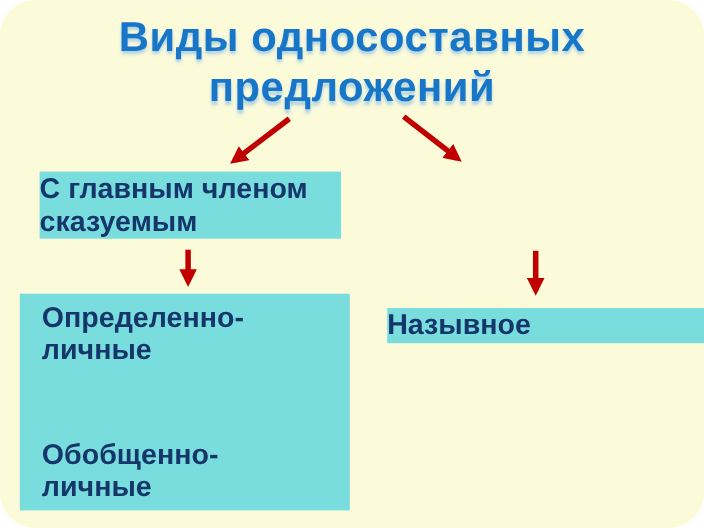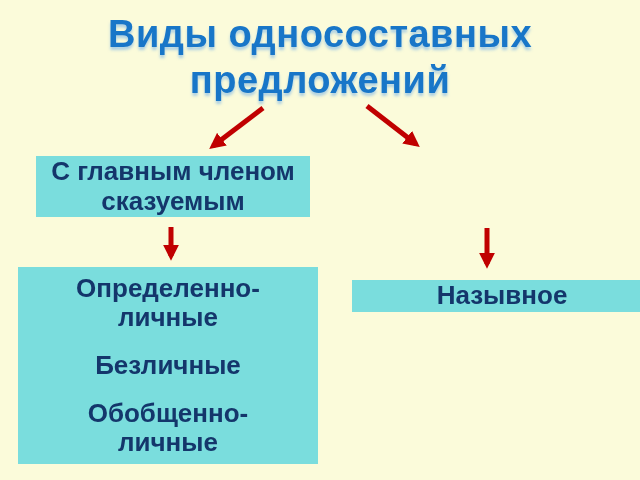--- a/index.html
+++ b/index.html
@@ -10,20 +10,21 @@
     --arrow:#C00000;
   }
   html,body{margin:0;padding:0;}
   body{
     font-family:"Liberation Sans", sans-serif;
     width:640px;height:480px;overflow:hidden;
   }
   .slide{
     position:relative;width:640px;height:480px;
     background:var(--background);
+    border-radius:32px;
   }
   .slide-title{
     position:absolute;top:12px;left:0;width:640px;
     text-align:center;
     font-size:38px;line-height:1.2;font-weight:700;
     color:var(--title-text);
     text-shadow:0 3px 3px rgba(130,185,230,0.65);
     margin:0;padding:0 70px;box-sizing:border-box;
     letter-spacing:0.5px;
   }
@@ -31,21 +32,20 @@
     position:absolute;top:0;left:0;width:640px;height:480px;
     pointer-events:none;
   }
   .arrow-line{stroke:var(--arrow);stroke-width:5;fill:none;}
   .arrow-head{fill:var(--arrow);}
   .diagram-box{
     position:absolute;
     background:var(--box-fill);
     color:var(--box-text);
     font-weight:700;font-size:26px;line-height:1.12;
-    text-align:center;
     display:flex;flex-direction:column;justify-content:center;
     box-sizing:border-box;
   }
   .box-predicate-header{left:36px;top:156px;width:274px;height:61px;}
   .box-subject-header{left:352px;top:156px;width:268px;height:61px;}
   .box-predicate-list{
     left:18px;top:267px;width:300px;height:197px;
     justify-content:space-between;padding:7px 20px;
   }
   .box-subject-item{left:352px;top:280px;width:300px;height:32px;}
@@ -70,19 +70,18 @@
     <line x1="367" y1="106" x2="416" y2="144" class="arrow-line" marker-end="url(#ah)"></line>
     <line x1="171" y1="227" x2="171" y2="256" class="arrow-line" marker-end="url(#ah)"></line>
     <line x1="487" y1="228" x2="487" y2="264" class="arrow-line" marker-end="url(#ah)"></line>
   </svg>
 
   <div class="diagram-box box-predicate-header">С главным членом сказуемым</div>
 
 
   <div class="diagram-box box-predicate-list">
     <div class="list-item">Определенно-личные</div>
-    <div class="list-item">Безличные</div>
     <div class="list-item">Обобщенно-личные</div>
   </div>
 
   <div class="diagram-box box-subject-item">Назывное</div>
 
 </div>
 
 </body></html>

